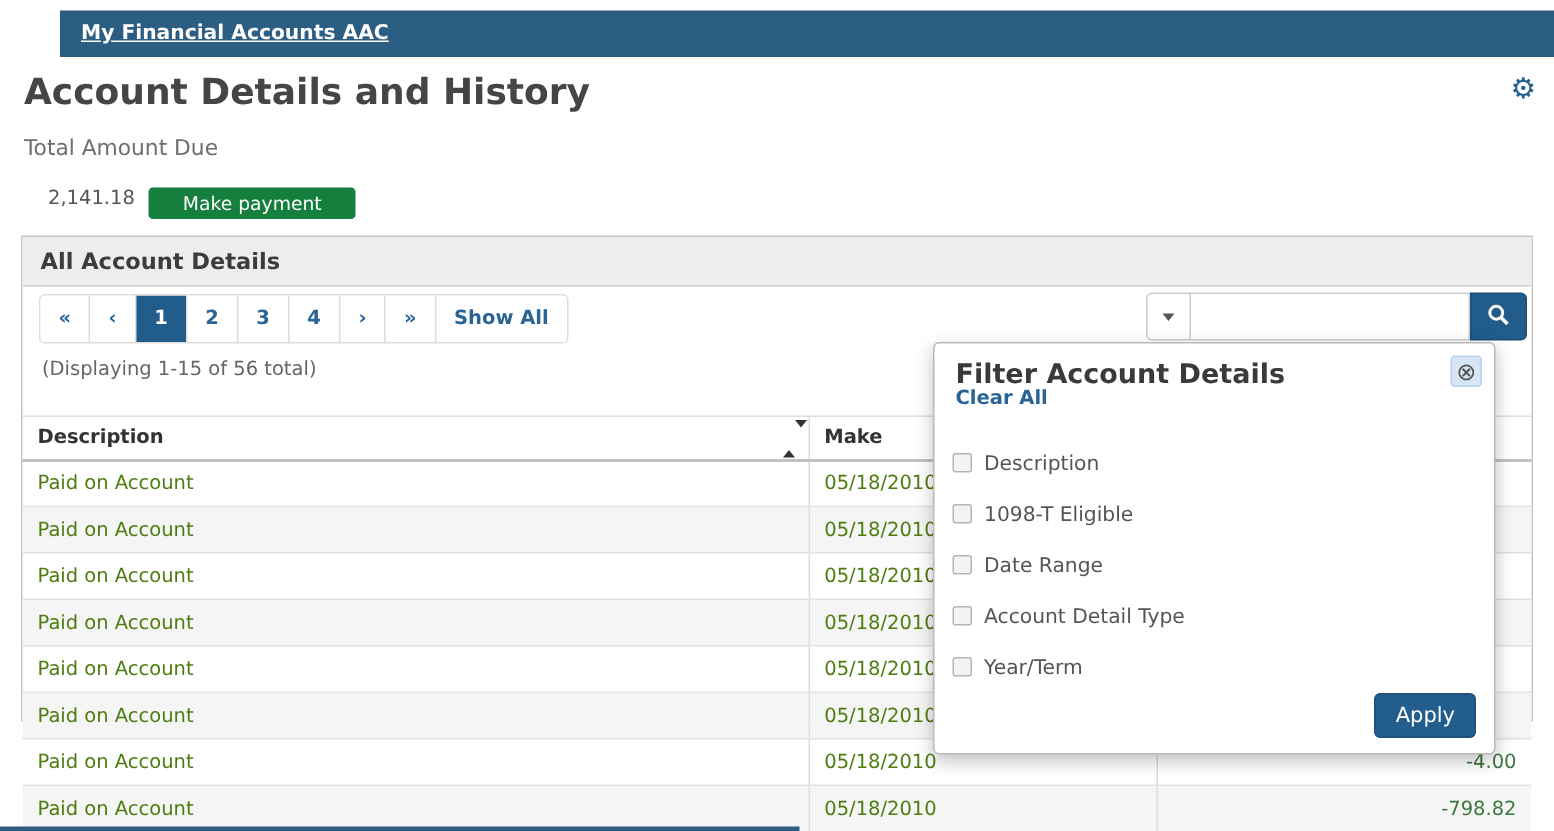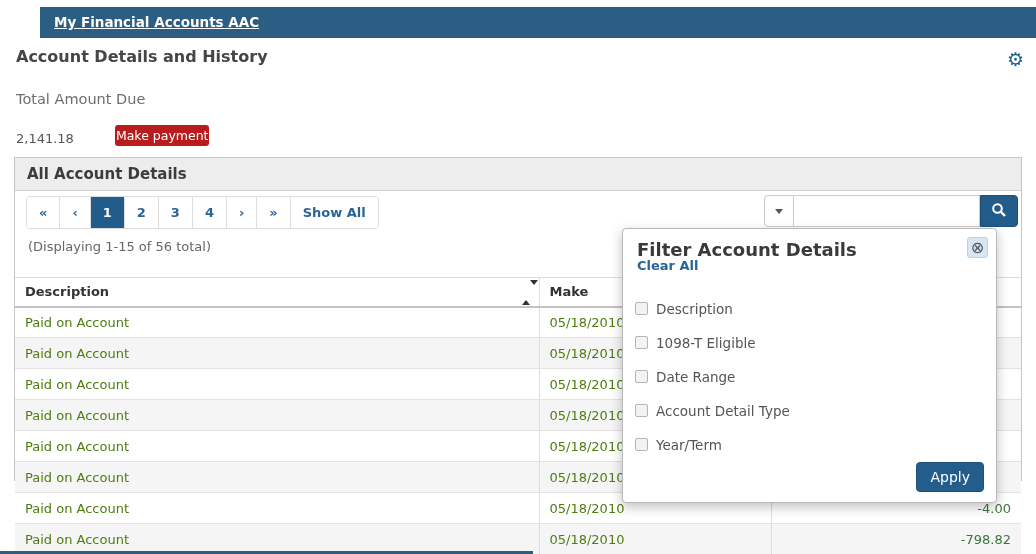--- a/index.html
+++ b/index.html
@@ -5,26 +5,26 @@
   * { margin:0; padding:0; box-sizing:border-box; }
   body { background:#fff; font-family:"DejaVu Sans","Liberation Sans",sans-serif; }
   #app { position:relative; width:1036px; height:554px; background:#fff; overflow:hidden; }
 
   
   .topbar { position:absolute; left:0; top:7px; width:1036px; height:31px; background:#2b5e82;margin-left:40px; }
   .topbar a { position:absolute; left:14px; top:0; line-height:31px; color:#fff; font-size:13.5px; font-weight:600; text-decoration:underline; cursor:pointer; }
   .help-badge { position:absolute; right:13px; top:7px; width:17px; height:17px; background:#fff; border-radius:50%; color:#2b5e82; font-size:12px; font-weight:bold; text-align:center; line-height:17px; cursor:pointer; }
 
   
-  .page-title { position:absolute; left:16px; top:47px; font-size:16px; font-weight:bold; color:#454545; }
+  .page-title { position:absolute; left:16px; top:47px; font-size:24px; font-weight:bold; color:#454545; }
   .gear { position:absolute; right:12px; top:49px; font-size:19px; color:#1e618e; cursor:pointer; line-height:20px; }
   .total-label { position:absolute; left:16px; top:91px; font-size:14.5px; color:#6e6e6e; }
-  .amount-row { position:absolute; left:16px; top:125px; display:flex; align-items:flex-end; gap:9px; }
+  .amount-row { position:absolute; left:32px; top:125px; display:flex; align-items:flex-start; gap:9px; }
   .amount-val { font-size:13px; color:#555; }
-  .pay-btn { background:#b91c1c; color:#fff; font-size:12.5px; padding:3px 1px; border:none; border-radius:3px; cursor:pointer; font-family:inherit;margin-left:32px; }
+  .pay-btn { background:#15803d; color:#fff; font-size:12.5px; padding:3px 23px; border:none; border-radius:3px; cursor:pointer; font-family:inherit; }
 
   
   .panel { position:absolute; left:14px; top:157px; width:1008px; height:324px; border:1px solid #c6c6c6; background:#fff; }
   .panel-header { height:33px; background:#ededed; border-bottom:1px solid #cfcfcf; line-height:33px; padding:0 12px; font-size:15px; font-weight:bold; color:#3c3c3c; }
   .controls { position:relative; height:86px; }
 
   
   .pager { position:absolute; left:11px; top:5px; display:inline-flex; border:1px solid #ddd; border-radius:4px; overflow:hidden; background:#fff; }
   .pg-item { min-width:30px; padding:0 12px; height:31px; line-height:31px; text-align:center; font-size:13px; font-weight:bold; color:#2a6496; border-left:1px solid #ddd; cursor:pointer; background:#fff; }
   .pg-item:first-child { border-left:none; }

